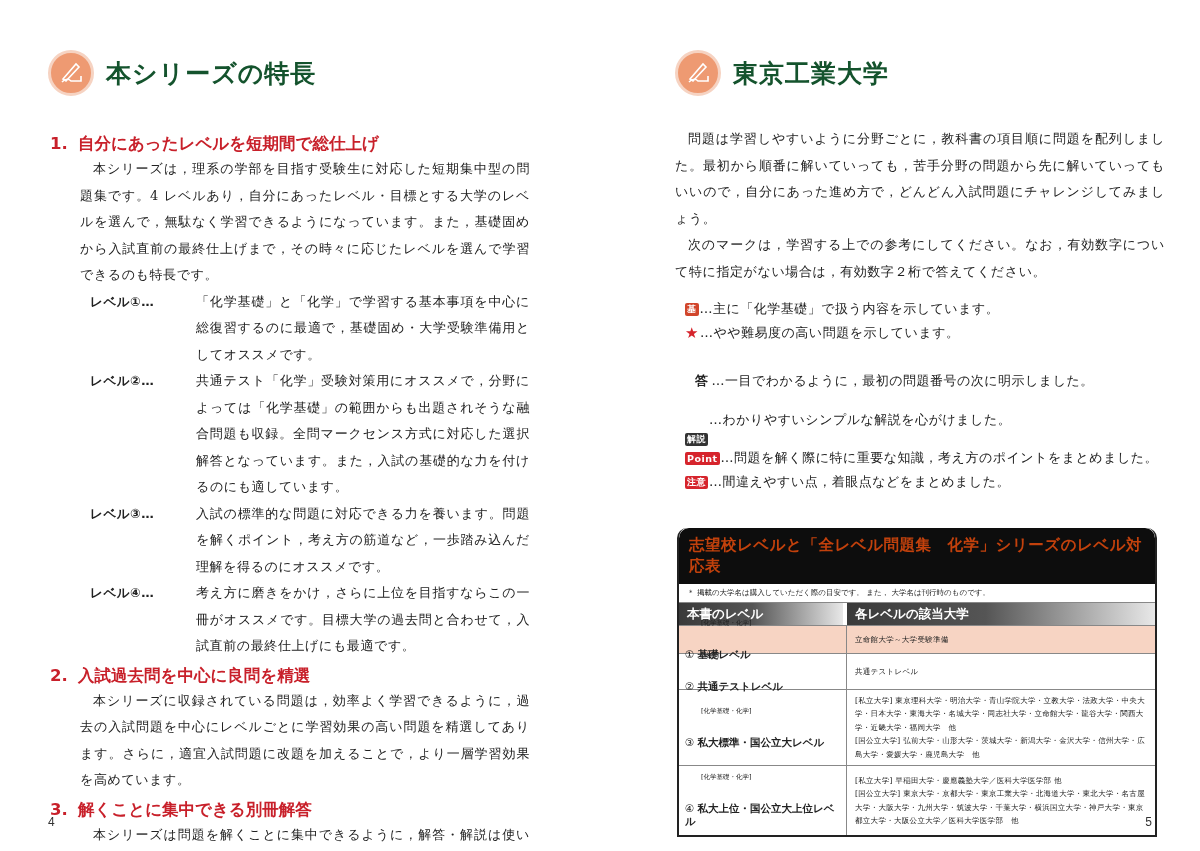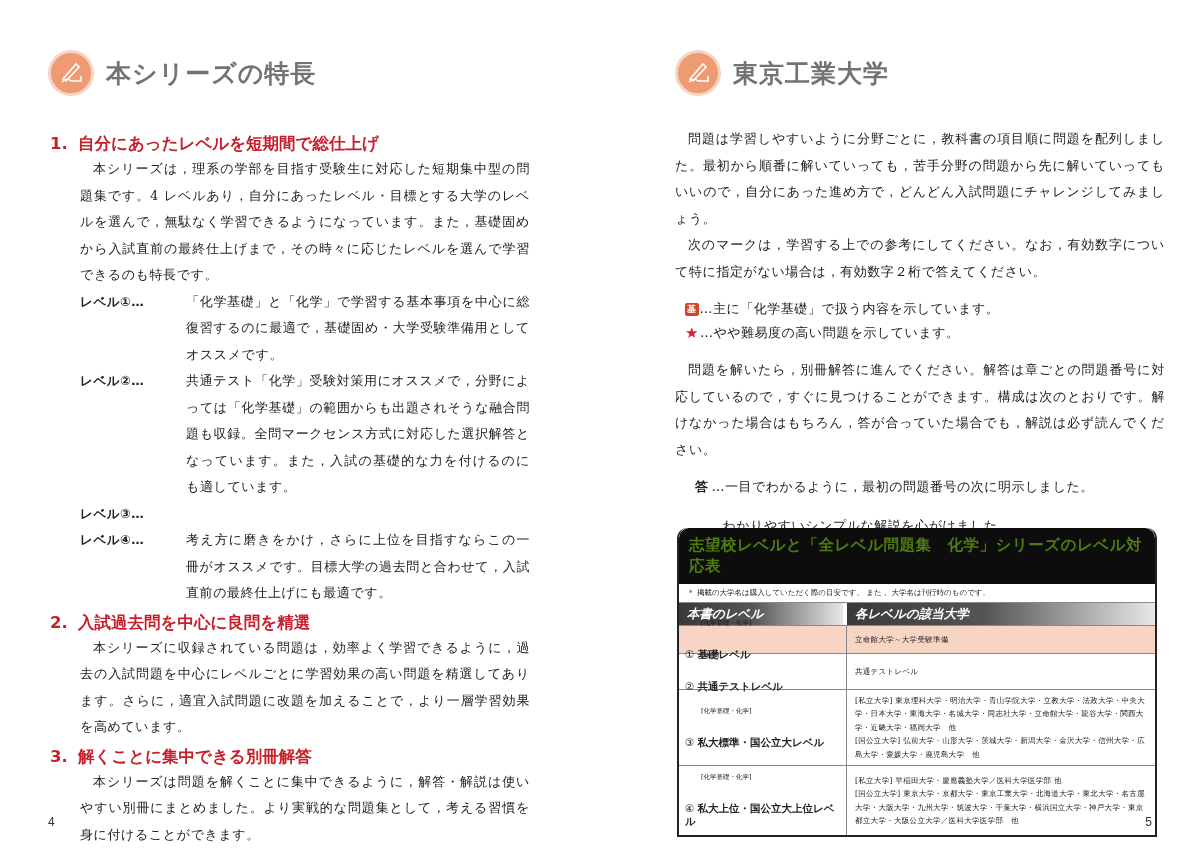--- a/index.html
+++ b/index.html
@@ -8,27 +8,27 @@
 
   .page { position: absolute; top: 0; height: 851px; }
   .page-left { left: 0; width: 600px; }
   .page-right { left: 600px; width: 600px; }
 
   .title-wrap { position: absolute; top: 50px; display: flex; align-items: center; }
   .page-left .title-wrap { left: 48px; }
   .page-right .title-wrap { left: 75px; }
   .title-icon { width: 46px; height: 46px; border-radius: 50%; background: #ee9a72; border: 3px solid #f6d3c2; display: flex; align-items: center; justify-content: center; }
   .title-icon svg { width: 28px; height: 28px; }
-  .title-text { margin-left: 12px; font-family: "DejaVu Sans", "Liberation Sans", sans-serif; font-size: 25px; font-weight: bold; color: #737373; letter-spacing: 1px; }
+  .title-text { margin-left: 12px; font-family: "DejaVu Sans", "Liberation Sans", sans-serif; font-size: 25px; font-weight: bold; color: #14532d; letter-spacing: 1px; }
 
   .content-left { position: absolute; left: 50px; top: 132px; width: 480px; }
   .sec-heading { font-family: "DejaVu Sans", "Liberation Sans", sans-serif; font-weight: bold; color: #c8202a; font-size: 16.5px; line-height: 24px; display: flex; }
   .sec-num { width: 28px; }
   .body-text { font-size: 13px; line-height: 26.5px; margin-left: 30px; text-indent: 1em; letter-spacing: 0.6px; text-align: justify; }
-  .level-row { display: flex; font-size: 13px; line-height: 26.5px; margin-left: 30px; letter-spacing: 0.6px; }
+  .level-row { display: flex; font-size: 13px; line-height: 26.5px; margin-left: 40px; letter-spacing: 0.6px; }
   .level-label { font-family: "DejaVu Sans", "Liberation Sans", sans-serif; font-weight: bold; white-space: nowrap; width: 106px; flex: none; font-size: 12.5px; }
   .level-desc { flex: 1; text-align: justify; }
   .sec-gap { height: 4px; }
 
   .page-num { position: absolute; top: 815px; font-family: "Liberation Sans", sans-serif; font-size: 12px; color: #333; }
   .page-left .page-num { left: 48px; }
   .page-right .page-num { right: 48px; }
 
   .content-right { position: absolute; left: 75px; top: 126px; width: 490px; }
   .rp { font-size: 13px; line-height: 26.5px; text-indent: 1em; letter-spacing: 0.6px; text-align: justify; }
@@ -36,24 +36,24 @@
   .badge { display: inline-block; font-family: "DejaVu Sans", "Liberation Sans", sans-serif; font-size: 9px; font-weight: bold; color: #fff; padding: 0 2px; line-height: 13px; border-radius: 2px; margin-right: 1px; }
   .badge-ki { background: #d1452b; }
   .badge-kai { background: #333; margin-top: 40px; }
   .badge-point { background: #d6242c; font-size: 9.5px; }
   .badge-chui { background: #d6242c; }
   .star { color: #d6242c; font-size: 15px; margin-right: 1px; }
   .ans-mark { font-weight: bold; margin-left: 10px; margin-right: 3px; }
   .spacer-12 { height: 12px; }
 
   .tbl-wrap { position: absolute; left: 677px; top: 528px; width: 480px; border: 2px solid #222; border-top: none; border-radius: 10px 10px 0 0; overflow: hidden; }
-  .tbl-title { background: #0d0d0d; color: #4d7c0f; font-family: "DejaVu Sans", "Liberation Sans", sans-serif; font-size: 15.5px; font-weight: bold; padding: 7px 10px; letter-spacing: 0.5px; border-radius: 10px 10px 0 0; }
+  .tbl-title { background: #0d0d0d; color: #c2410c; font-family: "DejaVu Sans", "Liberation Sans", sans-serif; font-size: 15.5px; font-weight: bold; padding: 7px 10px; letter-spacing: 0.5px; border-radius: 10px 10px 0 0; }
   .tbl-note { font-size: 7.5px; padding: 4px 8px; color: #222; background: #fff; border-bottom: 1px solid #888; }
   .tbl-head { display: flex; }
-  .th { font-family: "DejaVu Sans", "Liberation Sans", sans-serif; font-size: 12.5px; font-weight: bold; color: #fff; padding: 3px 8px; height: 22px; background: linear-gradient(to right, #3a3a3a 0%, #555 45%, #e8e8e8 100%); font-style: italic; }
+  .th { font-family: "DejaVu Sans", "Liberation Sans", sans-serif; font-size: 12.5px; font-weight: bold; color: #fff; padding: 3px 8px; height: 22px; background: linear-gradient(to right, #3a3a3a 0%, #555 45%, #e8e8e8 100%); }
   .th-left { width: 168px; border-right: 4px solid #fff; }
   .th-right { flex: 1; }
   .tr { display: flex; border-top: 1px solid #888; }
   .tr.hl { background: #f7d4c3; }
   .td-left { width: 168px; border-right: 1px solid #888; padding: 3px 6px; display: flex; flex-direction: column; justify-content: center; gap: 20px; }
   .td-right { flex: 1; padding: 4px 8px; font-size: 7.5px; line-height: 13.5px; display: flex; align-items: center; letter-spacing: 0.3px; }
   .lvl-tag { font-size: 6.5px; margin-left: 16px; line-height: 9px; }
   .lvl-name { font-family: "DejaVu Sans", "Liberation Sans", sans-serif; font-size: 10.5px; font-weight: bold; line-height: 13px; }
   .lvl-name .circ { font-weight: normal; margin-right: 3px; }
 </style>
@@ -80,20 +80,21 @@
     <div class="level-row">
       <span class="level-label">レベル①…</span>
       <span class="level-desc">「化学基礎」と「化学」で学習する基本事項を中心に総復習するのに最適で，基礎固め・大学受験準備用としてオススメです。</span>
     </div>
     <div class="level-row">
       <span class="level-label">レベル②…</span>
       <span class="level-desc">共通テスト「化学」受験対策用にオススメで，分野によっては「化学基礎」の範囲からも出題されそうな融合問題も収録。全問マークセンス方式に対応した選択解答となっています。また，入試の基礎的な力を付けるのにも適しています。</span>
     </div>
     <div class="level-row">
       <span class="level-label">レベル③…</span>
+      <span class="level-desc">入試の標準的な問題に対応できる力を養います。問題を解くポイント，考え方の筋道など，一歩踏み込んだ理解を得るのにオススメです。</span>
     </div>
     <div class="level-row">
       <span class="level-label">レベル④…</span>
       <span class="level-desc">考え方に磨きをかけ，さらに上位を目指すならこの一冊がオススメです。目標大学の過去問と合わせて，入試直前の最終仕上げにも最適です。</span>
     </div>
 
     <div class="sec-gap"></div>
     <div class="sec-heading">
       <span class="sec-num">2.</span>
       <span>入試過去問を中心に良問を精選</span>
@@ -128,21 +129,20 @@
     <div class="spacer-12"></div>
     <div class="mark-row">
       <span class="badge badge-ki">基</span>
       <span>…主に「化学基礎」で扱う内容を示しています。</span>
     </div>
     <div class="mark-row">
       <span class="star">★</span>
       <span>…やや難易度の高い問題を示しています。</span>
     </div>
     <div class="spacer-12"></div>
-    <p class="rp">問題を解いたら，別冊解答に進んでください。解答は章ごとの問題番号に対応しているので，すぐに見つけることができます。構成は次のとおりです。解けなかった場合はもちろん，答が合っていた場合でも，解説は必ず読んでください。</p>
     <div class="spacer-12"></div>
     <div class="mark-row">
       <span class="ans-mark">答</span>
       <span>…一目でわかるように，最初の問題番号の次に明示しました。</span>
     </div>
     <div class="mark-row">
       <span class="badge badge-kai">解説</span>
       <span>…わかりやすいシンプルな解説を心がけました。</span>
     </div>
     <div class="mark-row">

